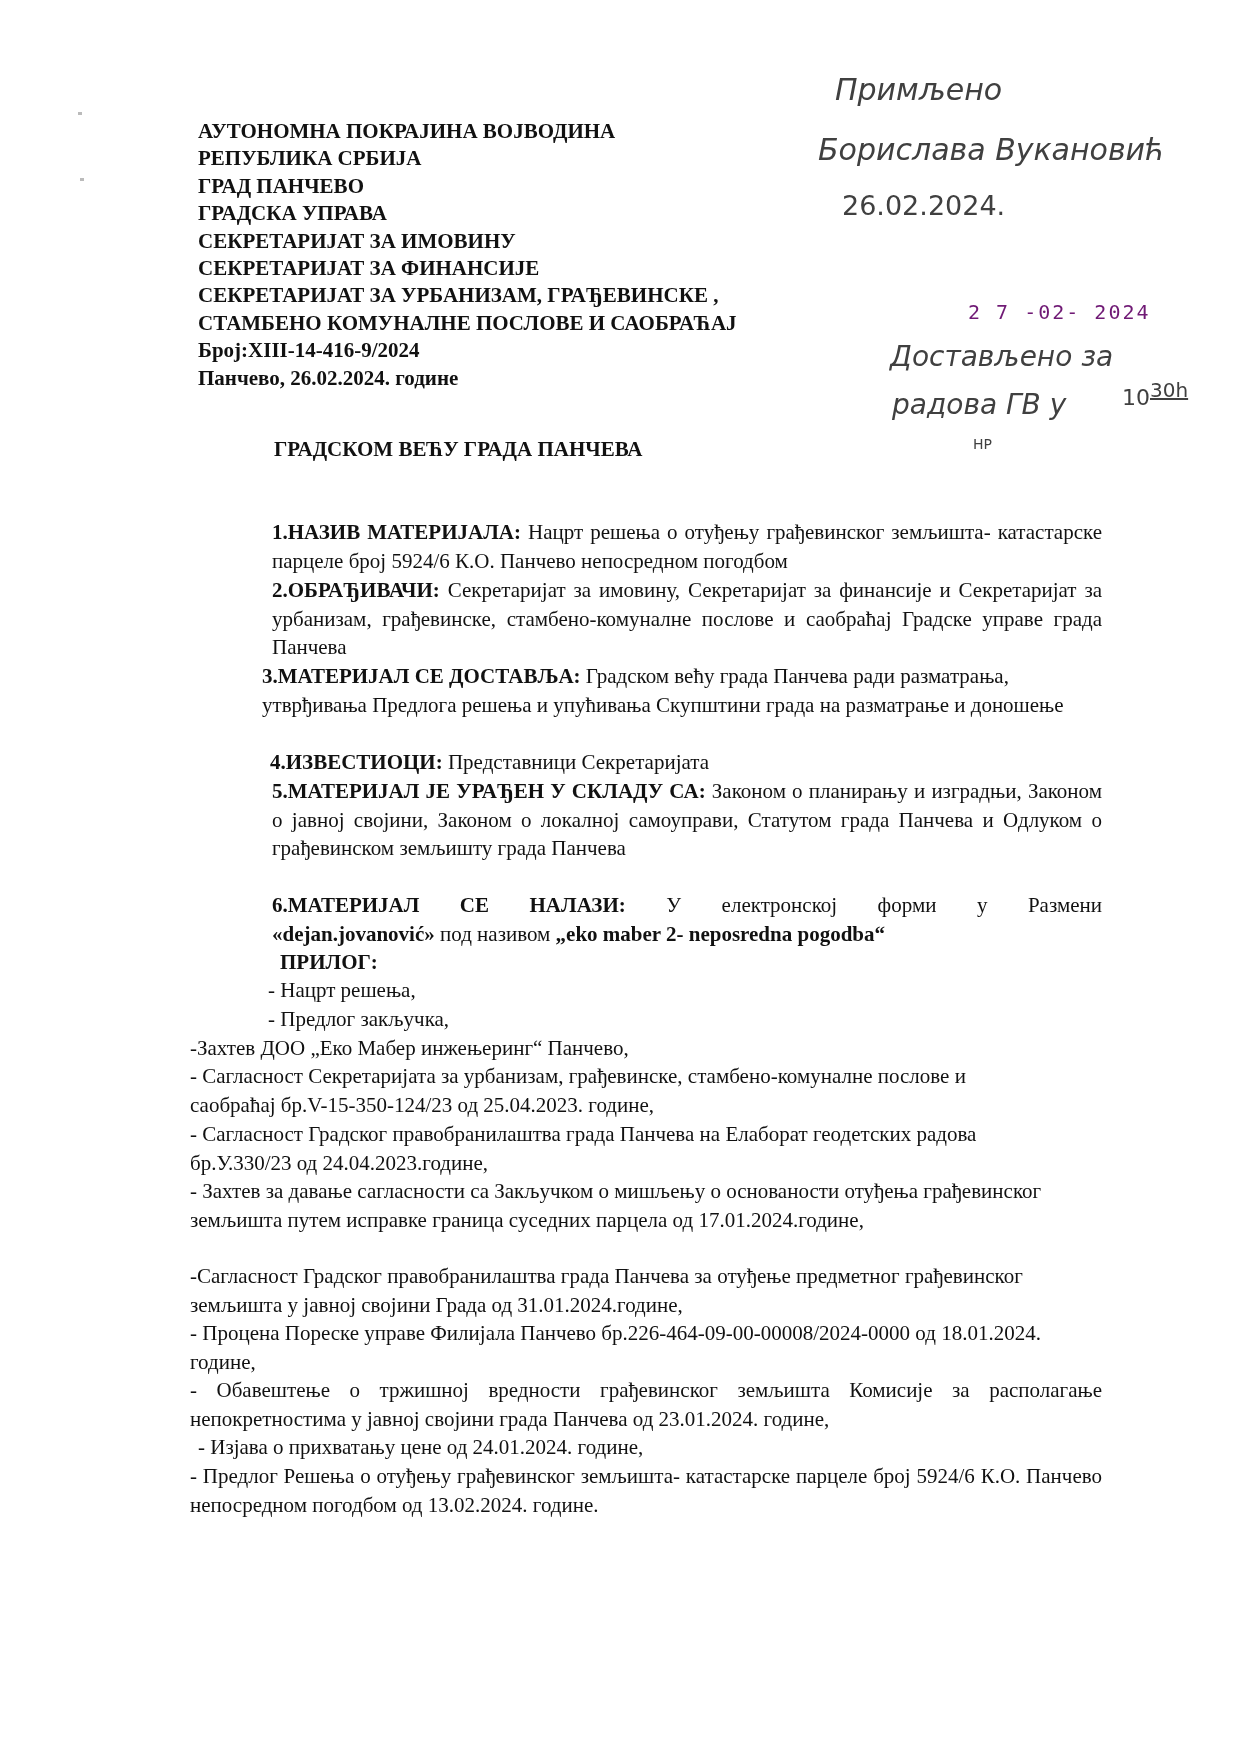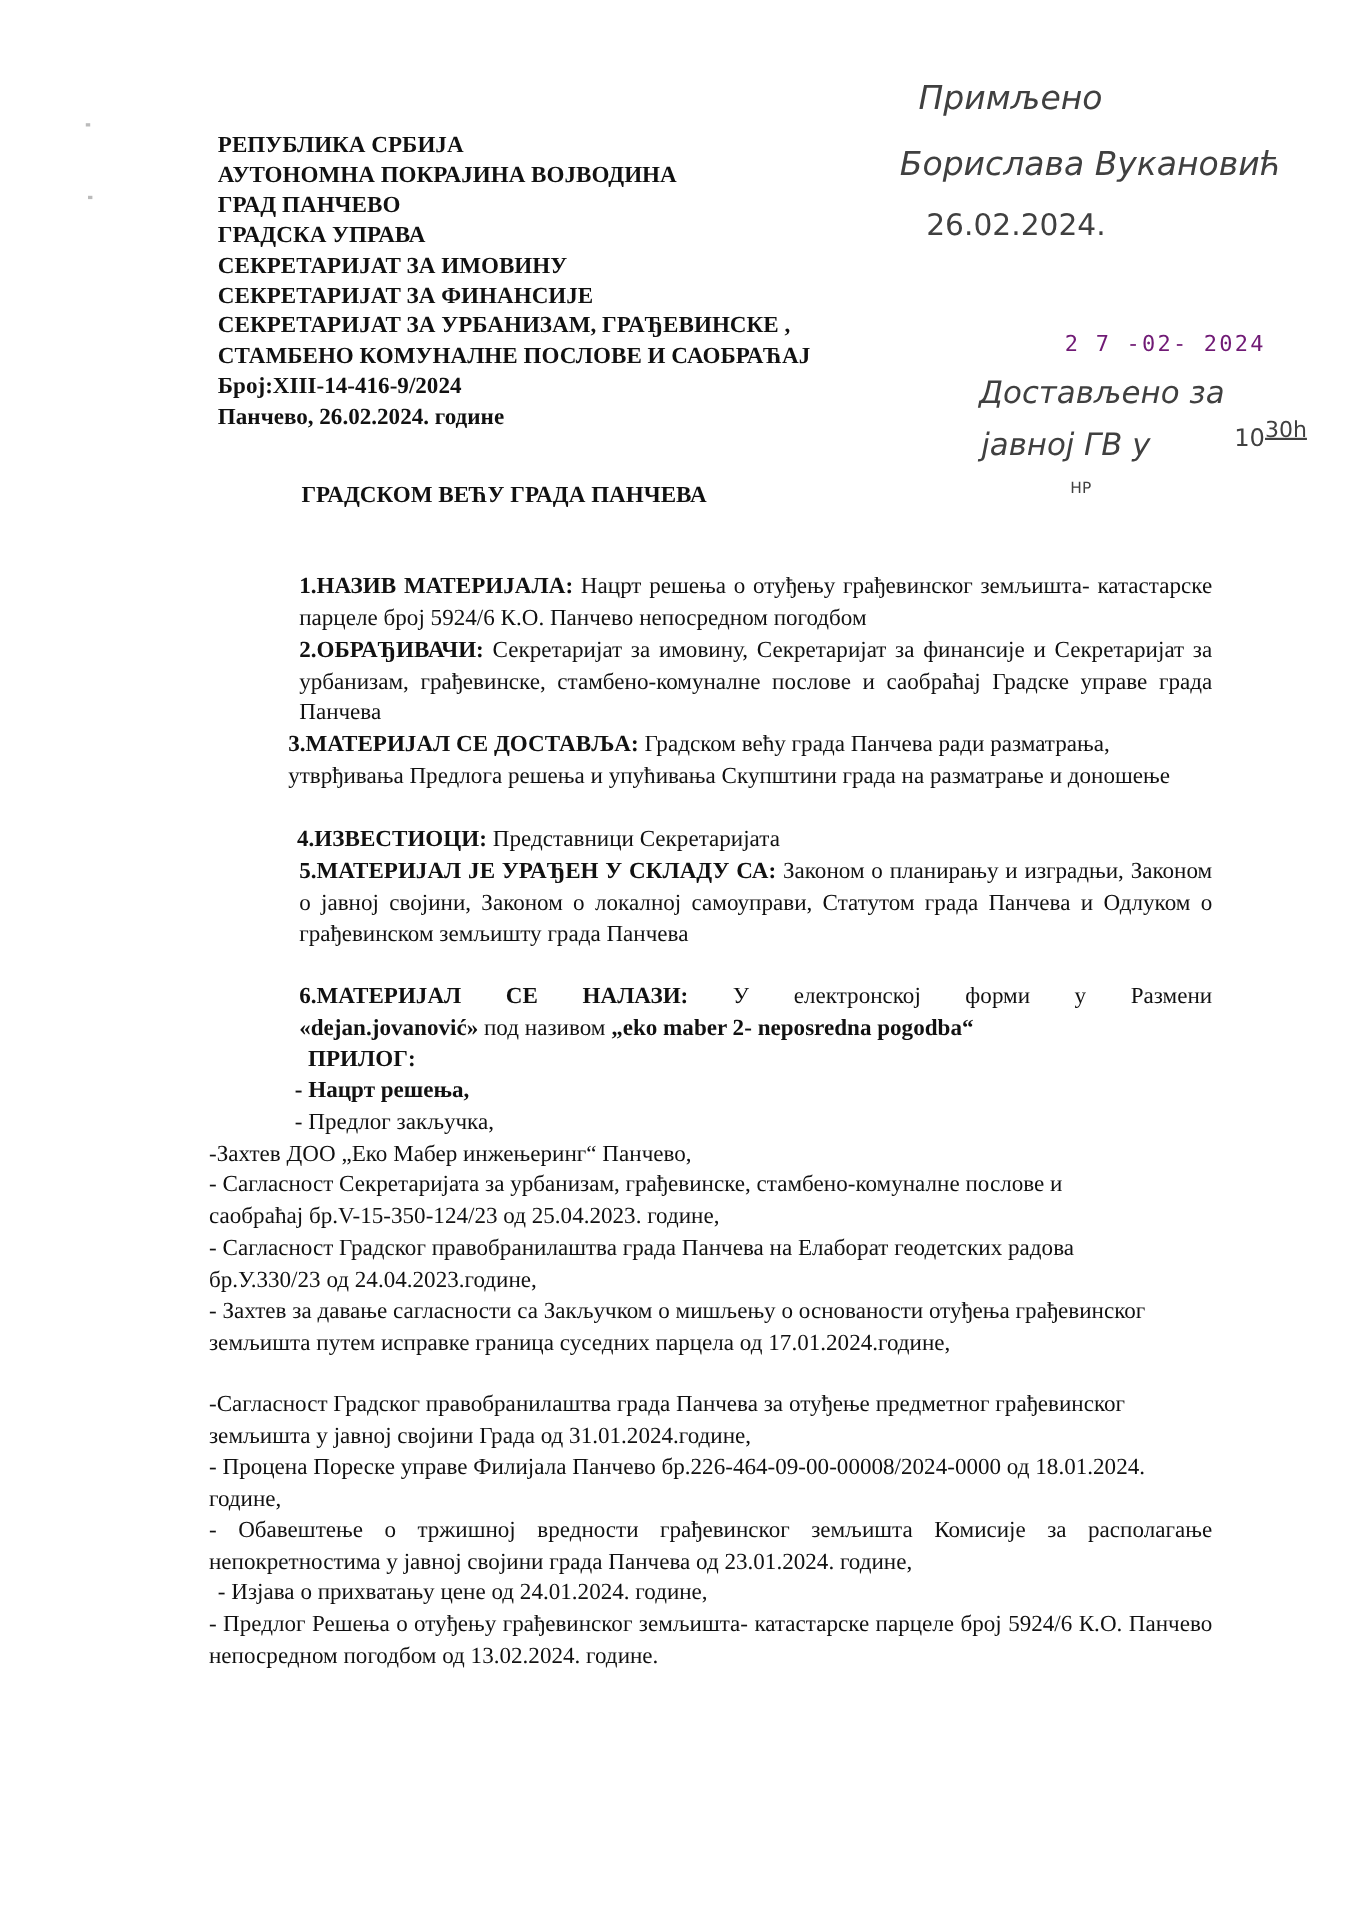--- a/index.html
+++ b/index.html
@@ -20,40 +20,40 @@
   .margin-mark { position: absolute; width: 4px; height: 3px; background: #bbb; }
   .att { position: absolute; font-size: 21px; line-height: 28.5px; }
 </style>
 </head>
 <body>
 
 <div class="margin-mark" style="left:78px;top:112px;"></div>
 <div class="margin-mark" style="left:80px;top:178px;"></div>
 
 <div class="abs hdr">
+  <div>АУТОНОМНА ПОКРАЈИНА ВОЈВОДИНА</div>
   <div>РЕПУБЛИКА СРБИЈА</div>
-  <div>АУТОНОМНА ПОКРАЈИНА ВОЈВОДИНА</div>
   <div>ГРАД ПАНЧЕВО</div>
   <div>ГРАДСКА УПРАВА</div>
   <div>СЕКРЕТАРИЈАТ ЗА ИМОВИНУ</div>
   <div>СЕКРЕТАРИЈАТ ЗА ФИНАНСИЈЕ</div>
   <div>СЕКРЕТАРИЈАТ ЗА УРБАНИЗАМ, ГРАЂЕВИНСКЕ ,</div>
   <div>СТАМБЕНО КОМУНАЛНЕ ПОСЛОВЕ И САОБРАЋАЈ</div>
   <div>Број:XIII-14-416-9/2024</div>
   <div>Панчево, 26.02.2024. године</div>
 </div>
 
 <div class="hand" style="left:835px;top:72px;font-size:30px;">Примљено</div>
 <div class="hand" style="left:818px;top:132px;font-size:30px;">Борислава Вукановић</div>
 <div class="hand" style="left:842px;top:190px;font-size:27px;font-style:normal;">26.02.2024.</div>
 
 <div class="stamp" style="left:968px;top:300px;">2 7 -02- 2024</div>
 
 <div class="hand" style="left:890px;top:340px;font-size:28px;">Достављено за</div>
-<div class="hand" style="left:892px;top:388px;font-size:28px;">јавној ГВ у</div>
+<div class="hand" style="left:892px;top:388px;font-size:28px;">радова ГВ у</div>
 <div class="hand" style="left:1122px;top:378px;font-size:22px;font-style:normal;">
   <span>10</span><sup style="font-size:20px;text-decoration:underline;">30h</sup>
 </div>
 <div class="hand" style="left:973px;top:436px;font-size:14px;font-style:normal;">НР</div>
 
 <div class="abs addressee">ГРАДСКОМ ВЕЋУ ГРАДА ПАНЧЕВА</div>
 
 <div class="sec body-txt just" style="left:272px;top:490px;width:830px;margin-top:28px;">
   <span class="b">1.НАЗИВ МАТЕРИЈАЛА:</span><span> Нацрт решења о отуђењу грађевинског земљишта- катастарске парцеле број  5924/6 К.О. Панчево непосредном погодбом</span>
 </div>
@@ -78,21 +78,21 @@
   <div style="text-align:justify;text-align-last:justify;font-family:Liberation Serif, serif;">
     <span class="b">6.МАТЕРИЈАЛ СЕ НАЛАЗИ:</span><span> У електронској форми у Размени</span>
   </div>
   <div style="white-space:nowrap;">
     <span class="b">«dejan.jovanović»</span><span> под називом </span><span class="b">„eko maber 2- neposredna pogodba“</span>
   </div>
 </div>
 
 <div class="att b" style="left:280px;top:948px;">ПРИЛОГ:</div>
 
-<div class="att" style="left:268px;top:976px;font-weight:bold;">- Нацрт решења,</div>
+<div class="att" style="left:268px;top:976px;">- Нацрт решења,</div>
 <div class="att" style="left:268px;top:1005px;">- Предлог закључка,</div>
 <div class="att" style="left:190px;top:1034px;white-space:nowrap;">-Захтев ДОО „Еко Мабер инжењеринг“ Панчево,</div>
 <div class="att" style="left:190px;top:1062px;width:780px;">- Сагласност Секретаријата за урбанизам, грађевинске, стамбено-комуналне послове и саобраћај бр.V-15-350-124/23 од 25.04.2023. године,</div>
 <div class="att" style="left:190px;top:1120px;width:880px;">- Сагласност Градског правобранилаштва града Панчева на Елаборат геодетских радова бр.У.330/23 од 24.04.2023.године,</div>
 <div class="att" style="left:190px;top:1177px;width:880px;">- Захтев за давање сагласности са Закључком о мишљењу о основаности отуђења грађевинског земљишта путем исправке граница суседних парцела од 17.01.2024.године,</div>
 <div class="att" style="left:190px;top:1262px;width:880px;">-Сагласност Градског правобранилаштва града Панчева за отуђење предметног грађевинског земљишта у јавној својини Града од 31.01.2024.године,</div>
 <div class="att" style="left:190px;top:1319px;width:900px;">- Процена Пореске управе Филијала Панчево бр.226-464-09-00-00008/2024-0000 од 18.01.2024. године,</div>
 <div class="att just" style="left:190px;top:1376px;width:912px;">- Обавештење о тржишној вредности грађевинског земљишта Комисије за располагање непокретностима у јавној својини града Панчева од 23.01.2024. године,</div>
 <div class="att" style="left:198px;top:1433px;white-space:nowrap;">- Изјава о прихватању цене од 24.01.2024. године,</div>
 <div class="att just" style="left:190px;top:1462px;width:912px;">- Предлог Решења о отуђењу грађевинског земљишта- катастарске парцеле број 5924/6 К.О. Панчево непосредном погодбом  од 13.02.2024. године.</div>

